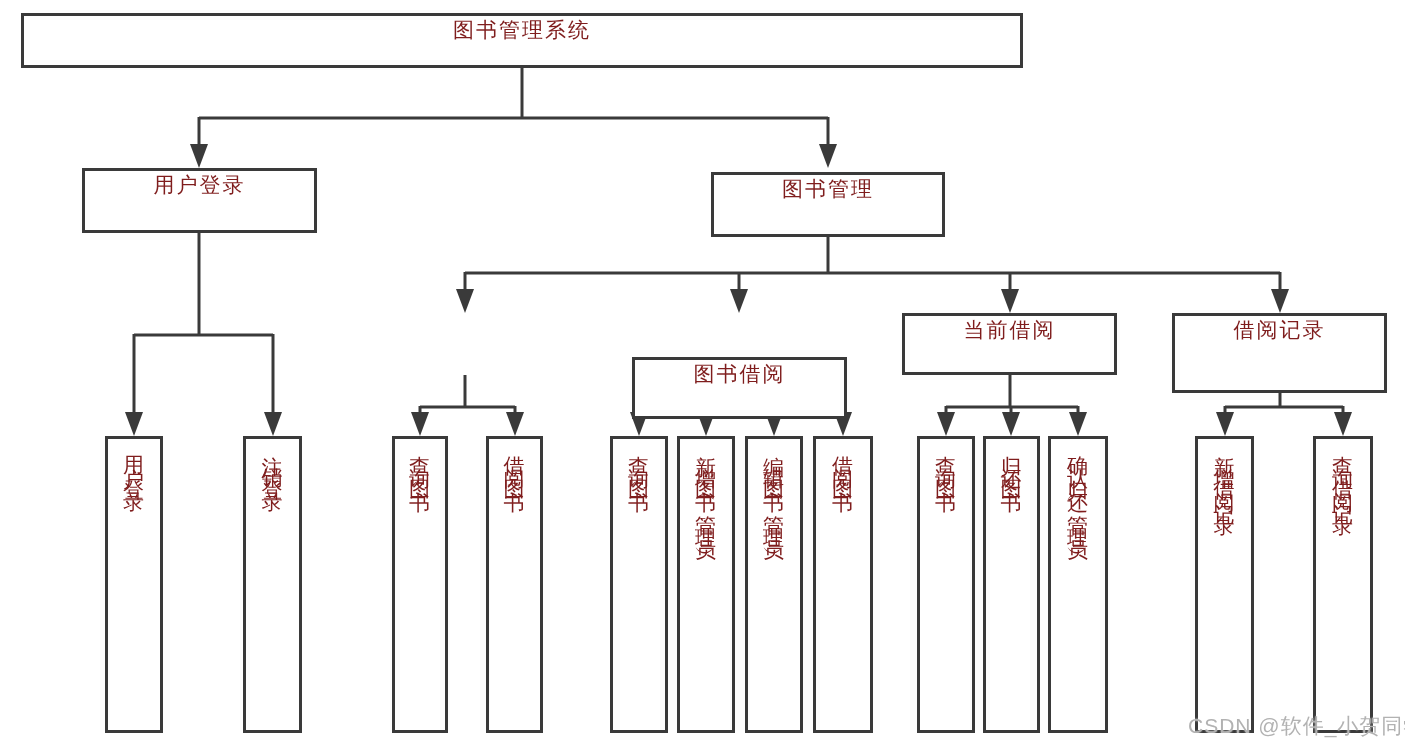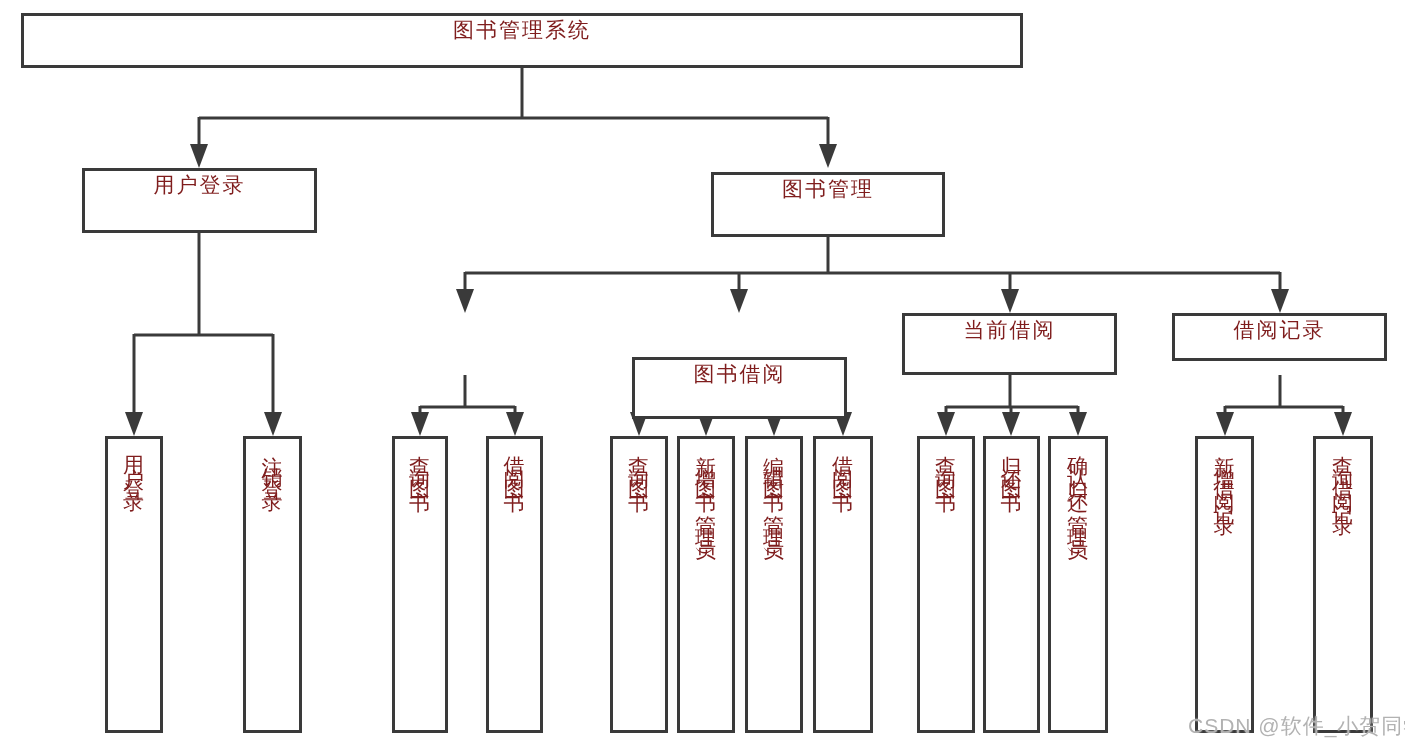--- a/index.html
+++ b/index.html
@@ -135,21 +135,21 @@
   <div class="box h" style="left:711px; top:172px; width:234px; height:65px;">
     <span>图书管理</span>
   </div>
 
   <div class="box h" style="left:632px; top:313px; width:215px; height:62px;margin-top:44px;">
     <span>图书借阅</span>
   </div>
   <div class="box h" style="left:902px; top:313px; width:215px; height:62px;">
     <span>当前借阅</span>
   </div>
-  <div class="box h" style="left:1172px; top:313px; width:215px; height:48px;">
+  <div class="box h" style="left:1172px; top:313px; width:215px; height:80px;">
     <span>借阅记录</span>
   </div>
 
   <div class="box v" style="left:105px; top:436px; width:58px; height:297px;">
     <span>用户登录</span>
   </div>
   <div class="box v" style="left:243px; top:436px; width:59px; height:297px;">
     <span>注销登录</span>
   </div>
 

